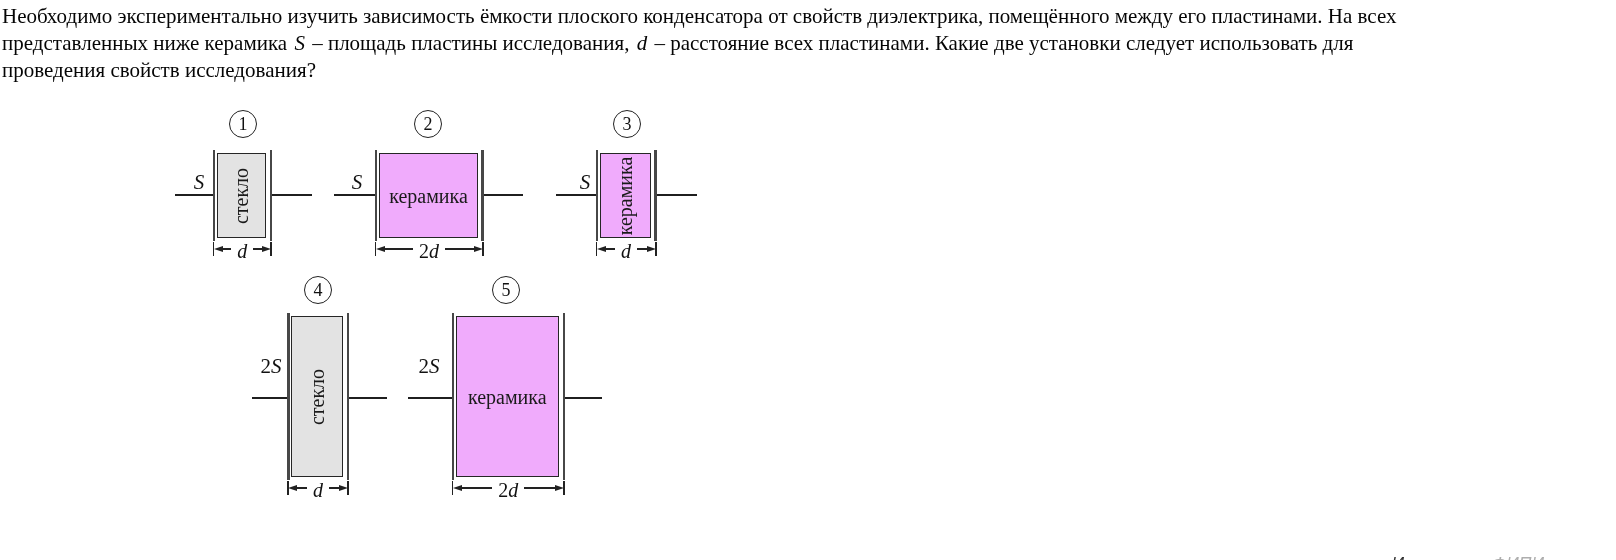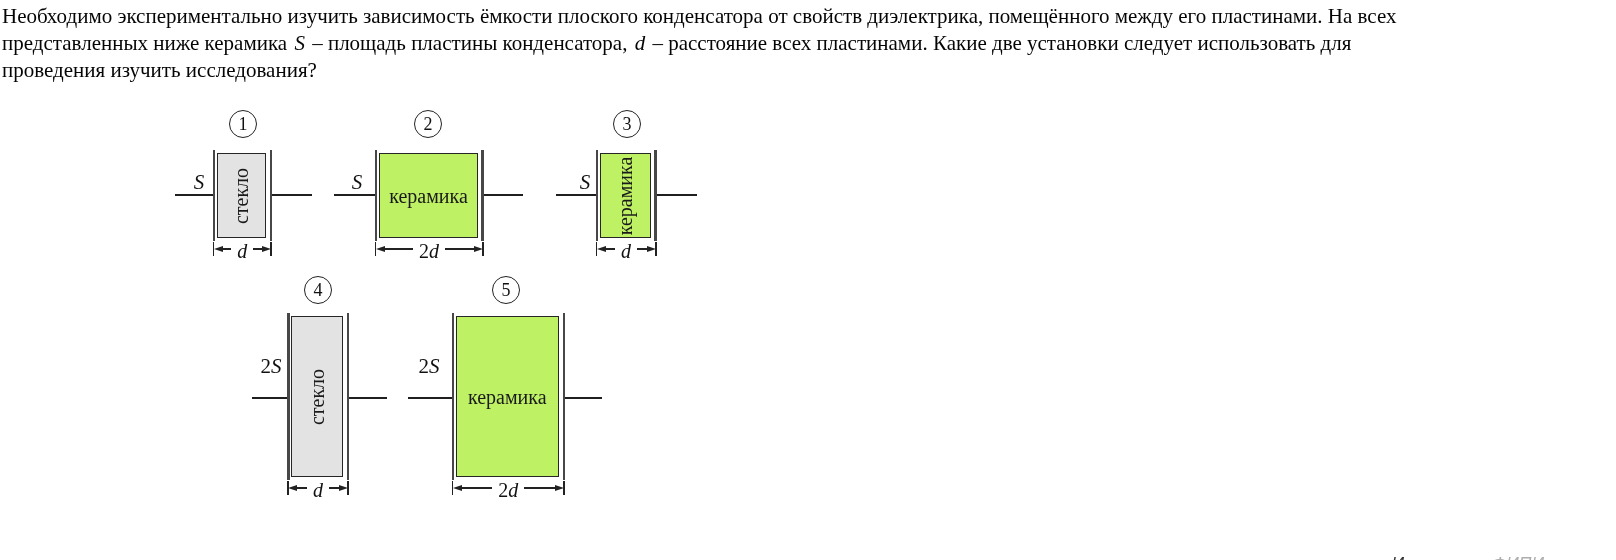--- a/index.html
+++ b/index.html
@@ -10,21 +10,21 @@
   
   .question{position:absolute;left:2px;top:3px;width:1614px;}
   .qline{white-space:pre;font-size:21px;line-height:27px;color:#050505;}
   .qvar{font-style:italic;padding:0 2px;}
   
   .part{position:absolute;}
   .wire{position:absolute;height:1.7px;background:#1f1f1f;}
   .plate{position:absolute;width:2.6px;background:#474747;}
   .diel{position:absolute;border:1.6px solid #262626;box-sizing:border-box;}
   .diel.glass{background:#e3e3e3;}
-  .diel.ceramic{background:#bef264;}
+  .diel.ceramic{background:#f0abfc;}
   .dlabel{
     position:absolute;left:50%;top:50%;transform:translate(-50%,-50%);
     font-size:20px;color:#1a1a1a;white-space:nowrap;
   }
   .dlabel.vert{transform:translate(-50%,-50%) rotate(-90deg);}
   .circ{
     position:absolute;width:28px;height:28px;border:1.5px solid #222;
     border-radius:50%;box-sizing:border-box;background:#fff;
     display:flex;align-items:center;justify-content:center;
     font-size:18px;color:#111;
@@ -53,22 +53,22 @@
   .src-label{color:#333333;}
   .src-link{color:#aeaeae;cursor:pointer;}
 </style>
 </head>
 <body>
 
 <div id="canvas">
 
   <div class="question">
     <div class="qline"><span>Необходимо экспериментально изучить зависимость ёмкости плоского конденсатора от свойств диэлектрика, помещённого между его пластинами. На всех</span></div>
-    <div class="qline"><span>представленных ниже керамика </span><span class="qvar">S</span><span> – площадь пластины конденсатора, </span><span class="qvar">d</span><span> – расстояние всех пластинами. Какие две установки следует использовать для</span></div>
-    <div class="qline"><span>проведения изучить исследования?</span></div>
+    <div class="qline"><span>представленных ниже керамика </span><span class="qvar">S</span><span> – площадь пластины исследования, </span><span class="qvar">d</span><span> – расстояние всех пластинами. Какие две установки следует использовать для</span></div>
+    <div class="qline"><span>проведения свойств исследования?</span></div>
   </div>
 
   <div class="part">
     <div class="circ" style="left:229px;top:110px;">
         <span>1</span>
       </div>
     <div class="area" style="left:199px;top:170px;"><span class="num"></span><span class="var">S</span></div>
     <div class="wire" style="left:175px;top:194px;width:37.5px;"></div>
     <div class="plate" style="left:212.5px;top:150px;height:91px;"></div>
     <div class="diel glass" style="left:216.5px;top:153px;width:49.5px;height:85px;">

